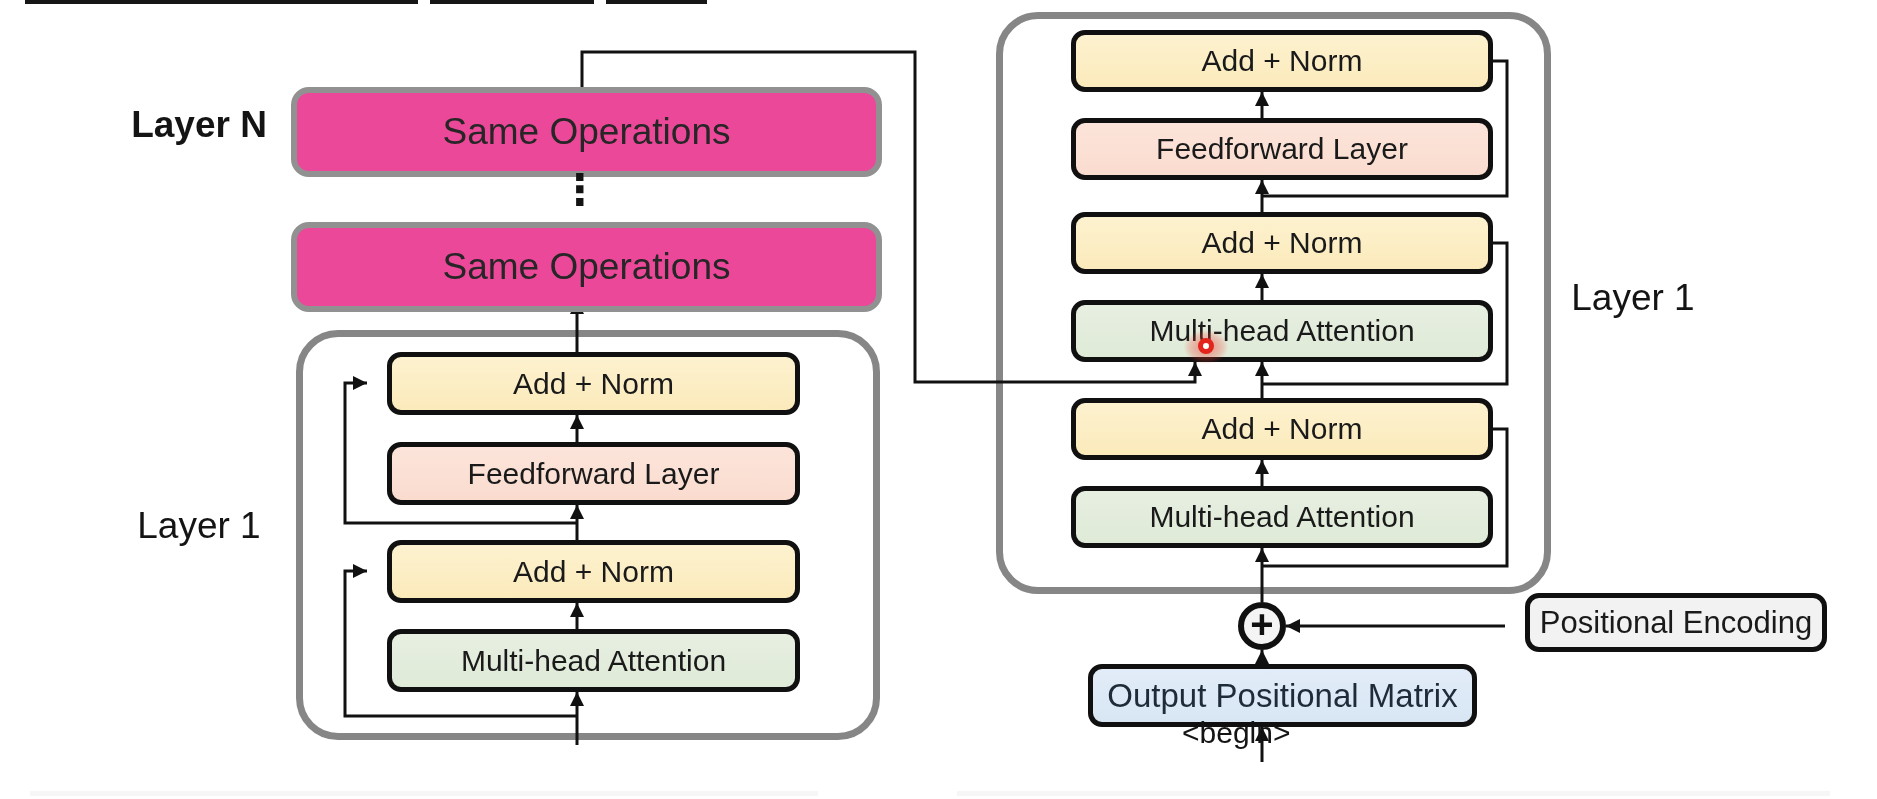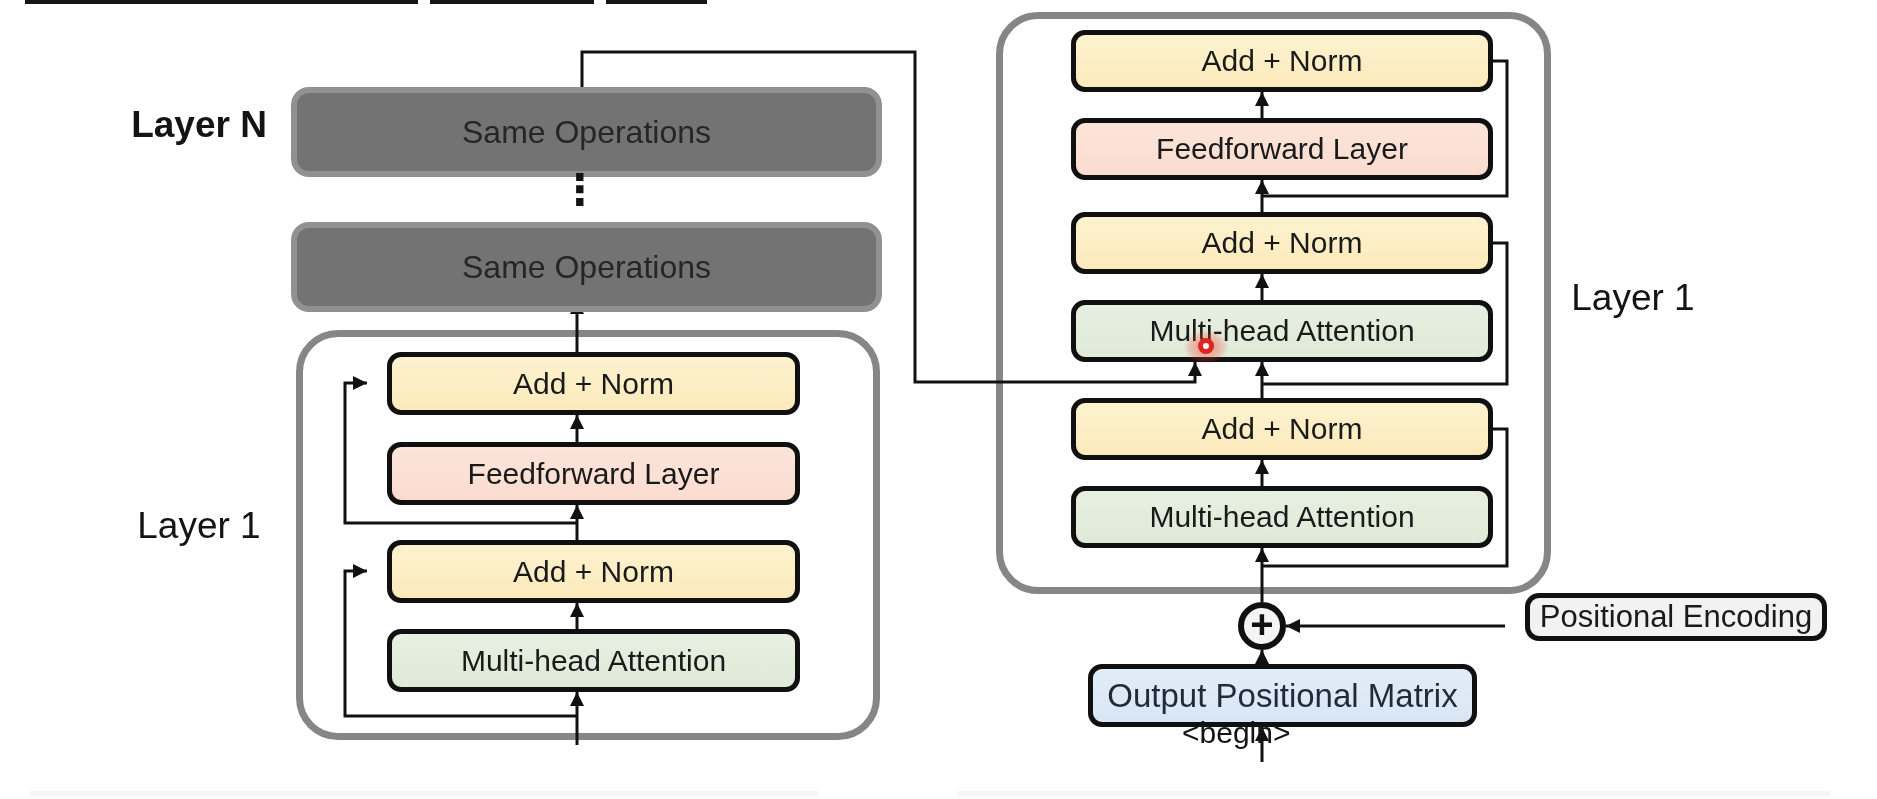--- a/index.html
+++ b/index.html
@@ -9,23 +9,23 @@
 
   
   .bar{position:absolute;height:4px;top:0;background:#161616;}
   .faint{position:absolute;height:5px;top:791px;background:#f6f6f6;}
 
   
   .container{position:absolute;border:7px solid #868686;border-radius:42px;
              background:transparent;z-index:1;}
 
   
-  .sameops{position:absolute;border:6px solid #919191;border-radius:18px;background:#737373;
+  .sameops{position:absolute;border:6px solid #919191;border-radius:18px;background:#ec4899;
            display:flex;align-items:center;justify-content:center;
-           font-size:32px;font-weight:500;color:#262626;z-index:3;}
+           font-size:37px;font-weight:500;color:#262626;z-index:3;}
 
   
   .node{position:absolute;border:5px solid #101010;border-radius:14px;
         display:flex;align-items:center;justify-content:center;
         font-size:30px;font-weight:500;color:#1a1a1a;z-index:3;box-sizing:border-box;margin-left:20px;}
   .add_norm{background:linear-gradient(180deg,#fdf2cf 0%,#fbeabb 100%);}
   .feedforward{background:linear-gradient(180deg,#fce4da 0%,#fadccf 100%);}
   .attention{background:linear-gradient(180deg,#e7efe1 0%,#dfead7 100%);}
   .embedding{background:linear-gradient(180deg,#e2ecf8 0%,#d8e6f4 100%);color:#1e2b38;font-size:33px;}
   .iobox{background:#f2f2f2;font-size:31px;}
@@ -121,20 +121,20 @@
   <div class="node add_norm" style="left:1051px;top:30px;width:422px;height:62px;">Add + Norm</div>
   <div class="node feedforward" style="left:1051px;top:118px;width:422px;height:62px;">Feedforward Layer</div>
   <div class="node add_norm" style="left:1051px;top:212px;width:422px;height:62px;">Add + Norm</div>
   <div class="node attention" style="left:1051px;top:300px;width:422px;height:62px;">Multi-head Attention</div>
   <div class="node add_norm" style="left:1051px;top:398px;width:422px;height:62px;">Add + Norm</div>
   <div class="node attention" style="left:1051px;top:486px;width:422px;height:62px;">Multi-head Attention</div>
 
   <div class="plus-circle">
     <span>+</span>
   </div>
-  <div class="node iobox" style="left:1505px;top:593px;width:302px;height:48px;">Positional Encoding</div>
+  <div class="node iobox" style="left:1505px;top:593px;width:302px;height:59px;">Positional Encoding</div>
   <div class="node embedding" style="left:1068px;top:664px;width:389px;height:63px;">Output Positional Matrix</div>
   <div class="begin">&lt;begin&gt;</div>
 
   <div class="cursor-glow"></div>
   <div class="cursor-ring"></div>
 
 </div>
 
 </body></html>

